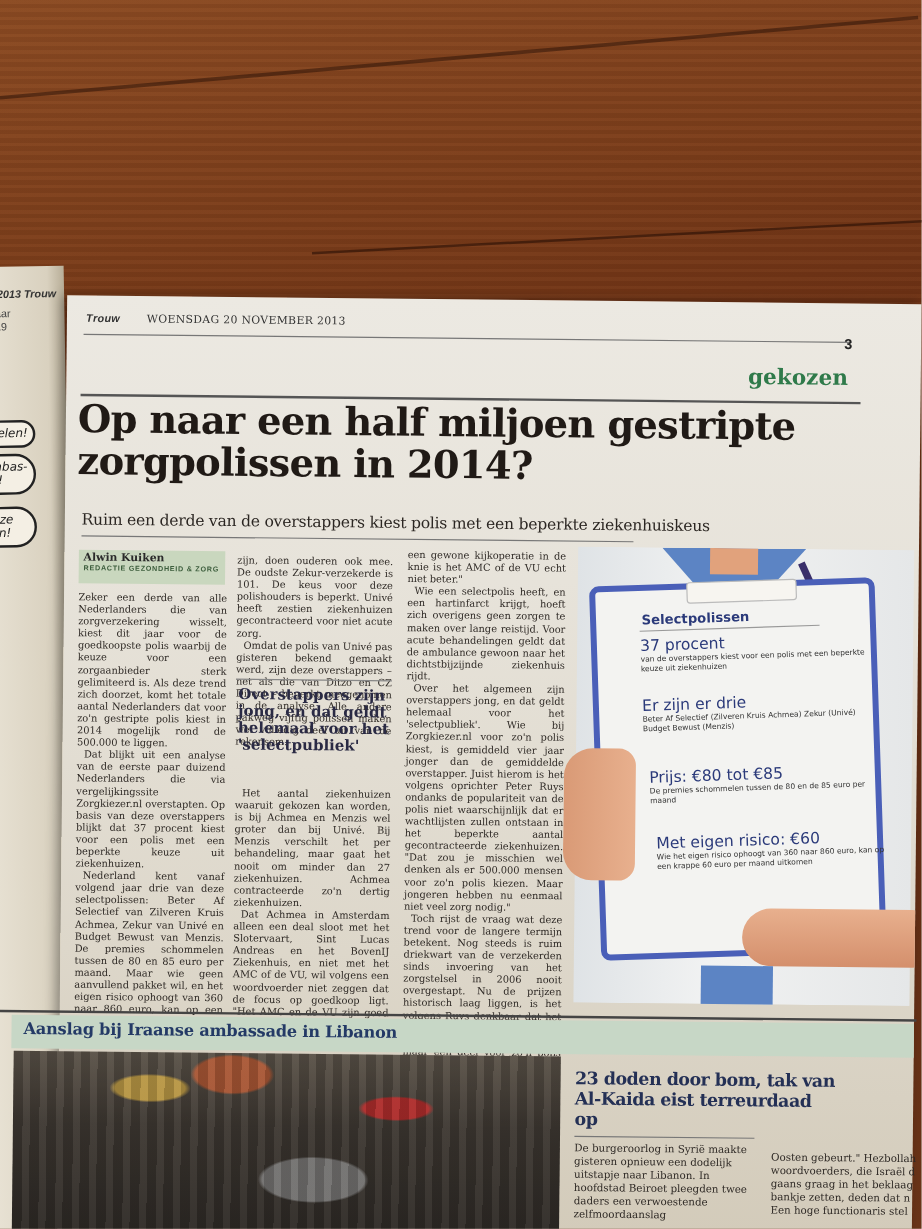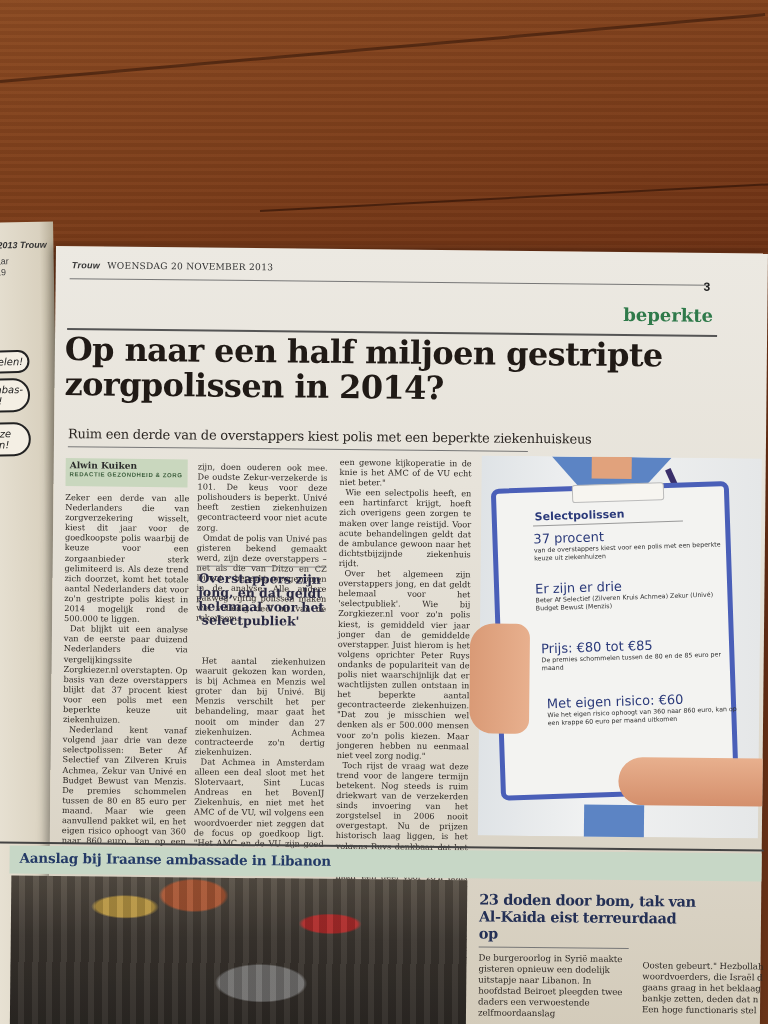--- a/index.html
+++ b/index.html
@@ -27,21 +27,21 @@
 
   
   .page {
     position: absolute; left: 56px; top: 246px; width: 712px; height: 778px;
     background: linear-gradient(180deg, #ece9e2 0%, #e7e3da 30%, #ddd7ca 70%, #d3cbba 100%);
     transform: rotate(0.6deg);
     transform-origin: top left;
     box-shadow: -4px 0 10px rgba(0,0,0,0.35);
   }
   .masthead { position:absolute; left:16px; top:14px; font: 9px "DejaVu Serif", serif; color:#333; letter-spacing:0.3px; }
-  .masthead .brand { font: bold italic 9px "Liberation Sans", sans-serif; margin-right:4px; }
+  .masthead .brand { font: bold italic 9px "Liberation Sans", sans-serif; margin-right:19px; }
   .rule-top { position:absolute; left:14px; top:32px; width:640px; height:1px; background:#777; }
   .page-num { position:absolute; left:648px; top:27px; font: bold 12px "Liberation Sans", sans-serif; color:#222; }
   .section { position:absolute; left:568px; top:52px; font: bold 18px "DejaVu Serif", serif; color:#2f7a4a; }
   .rule-sec { position:absolute; left:12px; top:82px; width:650px; height:2px; background:#555; }
 
   .headline {
     position:absolute; left:10px; top:86px; width:660px;
     font: bold 32px/35px "DejaVu Serif", serif; color:#201a16; letter-spacing:-0.6px;
   }
   .subhead { position:absolute; left:14px; top:180px; font: 13px "DejaVu Serif", serif; color:#2b2622; letter-spacing:-0.2px; }
@@ -119,21 +119,21 @@
   <div class="lp-bubble" style="top:200px">t ze en!</div>
 </div>
 
 <div class="page">
   <div class="masthead">
     <span class="brand">Trouw</span>
     <span>WOENSDAG 20 NOVEMBER 2013</span>
   </div>
   <div class="rule-top"></div>
   <div class="page-num">3</div>
-  <div class="section">beperkte</div>
+  <div class="section">gekozen</div>
   <div class="rule-sec"></div>
 
   <h1 class="headline">Op naar een half miljoen gestripte zorgpolissen in 2014?</h1>
   <div class="subhead">Ruim een derde van de overstappers kiest polis met een beperkte ziekenhuiskeus</div>
   <div class="rule-sub"></div>
 
   <div class="byline">
     <span class="name">Alwin Kuiken</span>
     <span class="desk">REDACTIE GEZONDHEID &amp; ZORG</span>
   </div>

